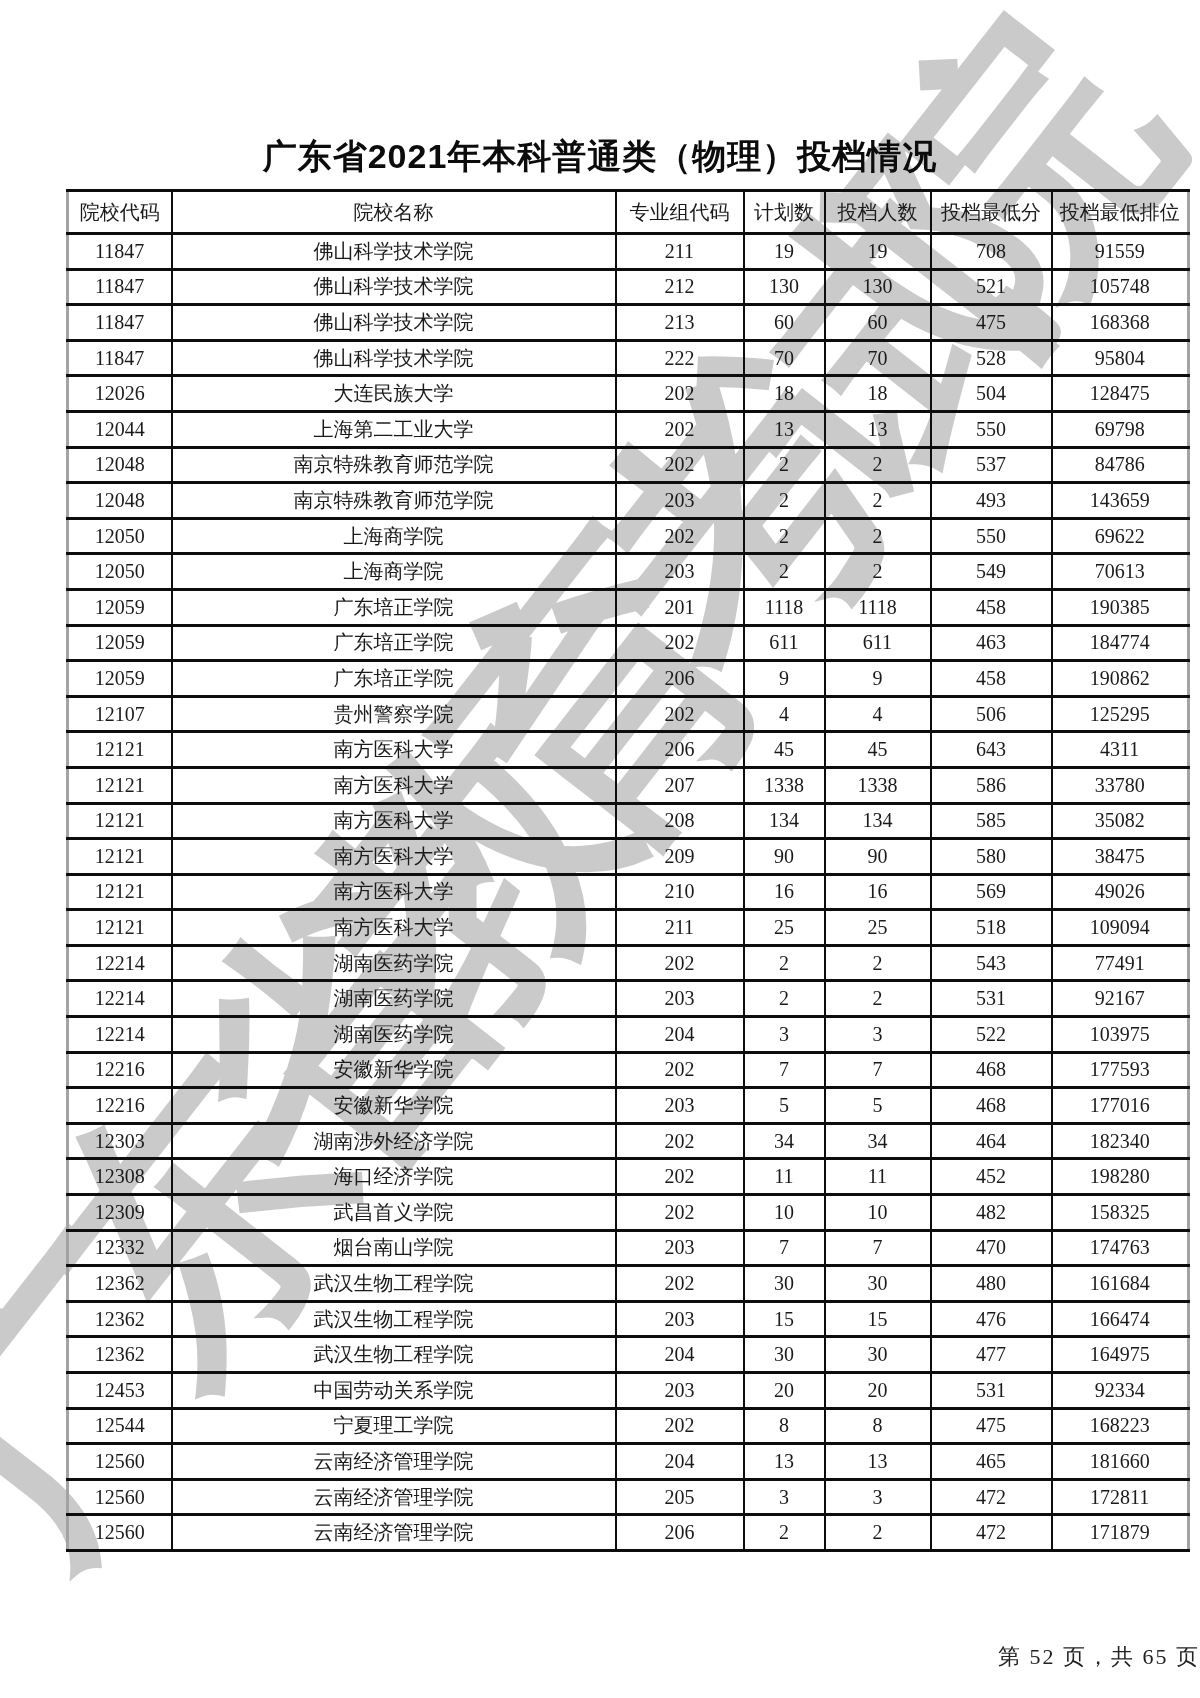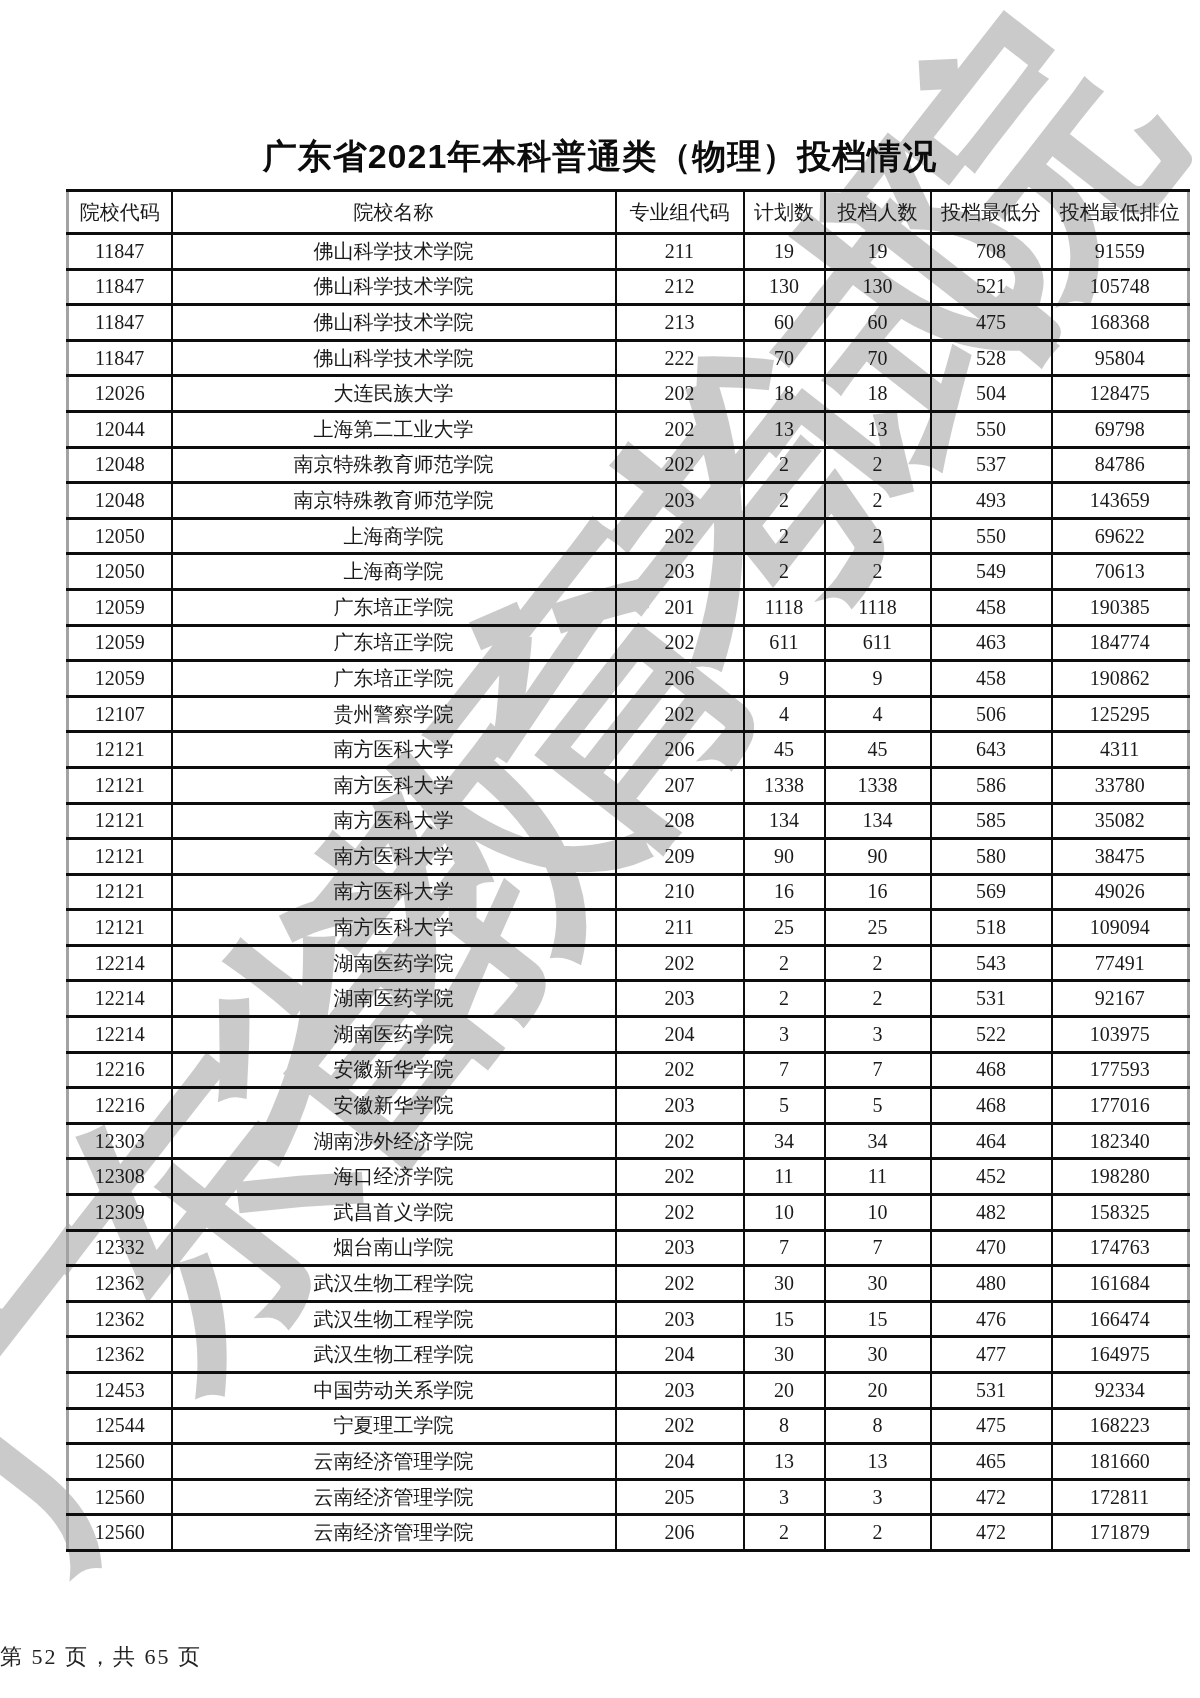--- a/index.html
+++ b/index.html
@@ -76,21 +76,21 @@
     white-space: nowrap;
   }
   table.tbl thead tr { height: 43px; }
   table.tbl tbody tr { height: 35.6px; }
   table.tbl { border: 3px solid #a3a3a3; margin-left: 32px; }
   .footer {
     position: absolute;
     top: 1642px;
     left: 0;
     width: 1200px;
-    text-align: left;
+    text-align: right;
     font-size: 22px;
     color: #222222;
     letter-spacing: 2px;
     z-index: 2;
     font-family: "Liberation Serif", "DejaVu Serif", serif;
   }
 </style>
 </head>
 <body>
 

